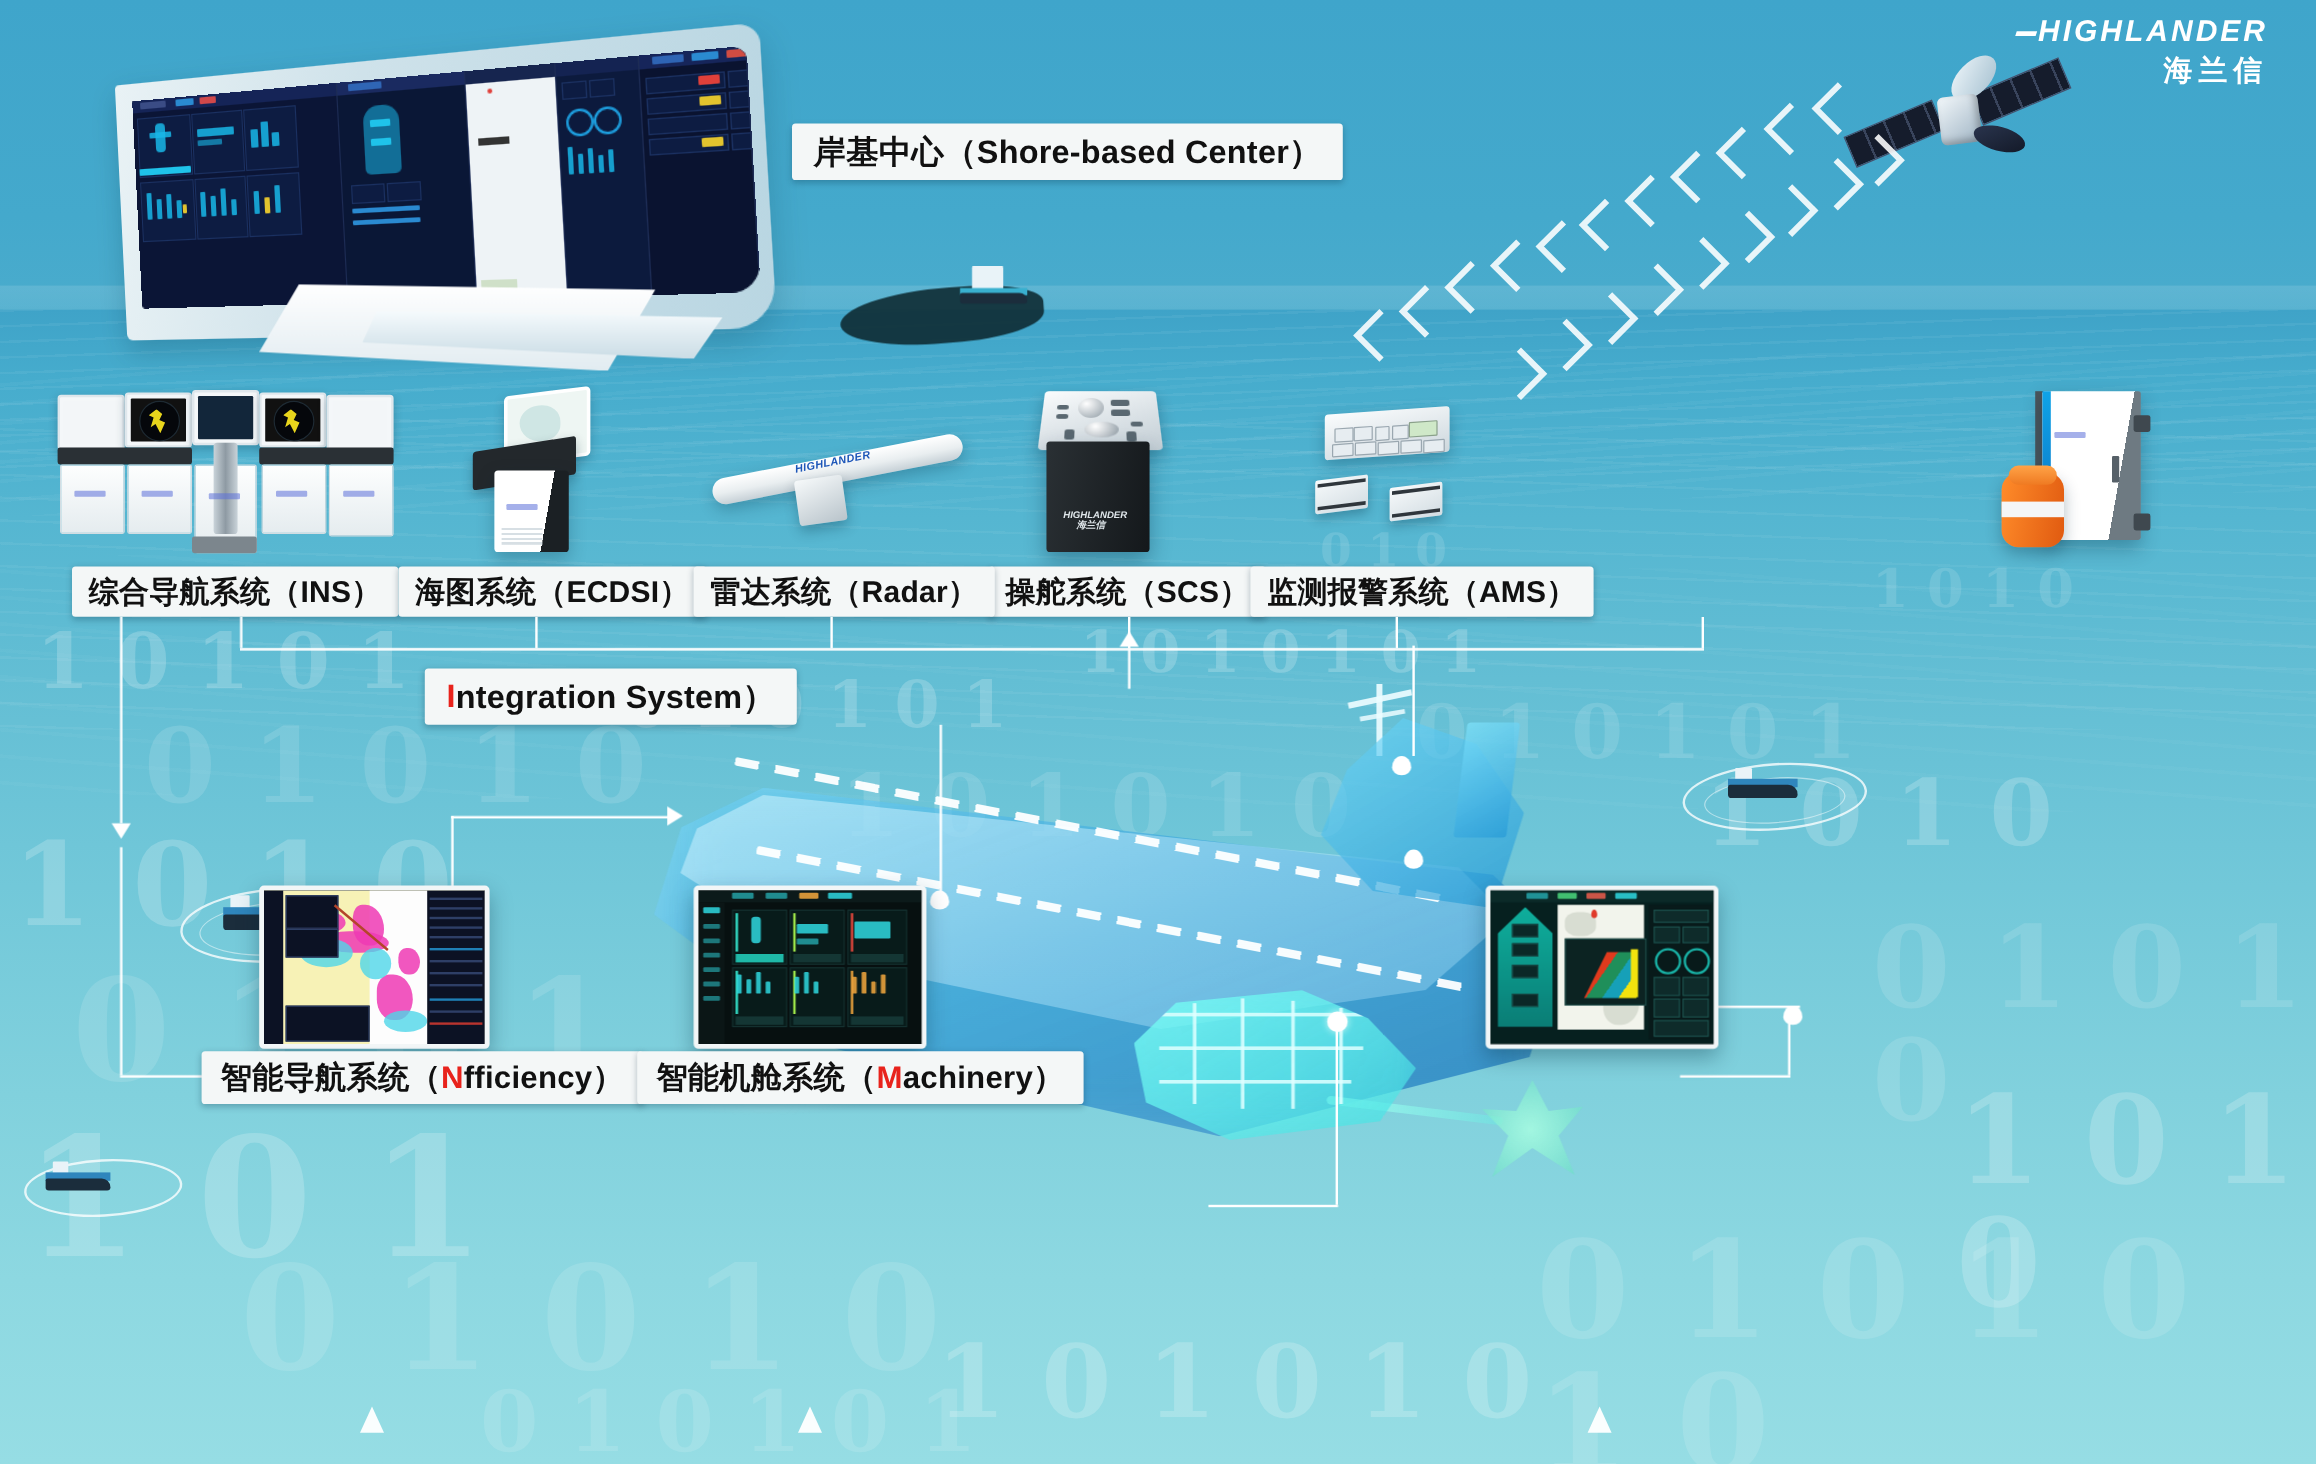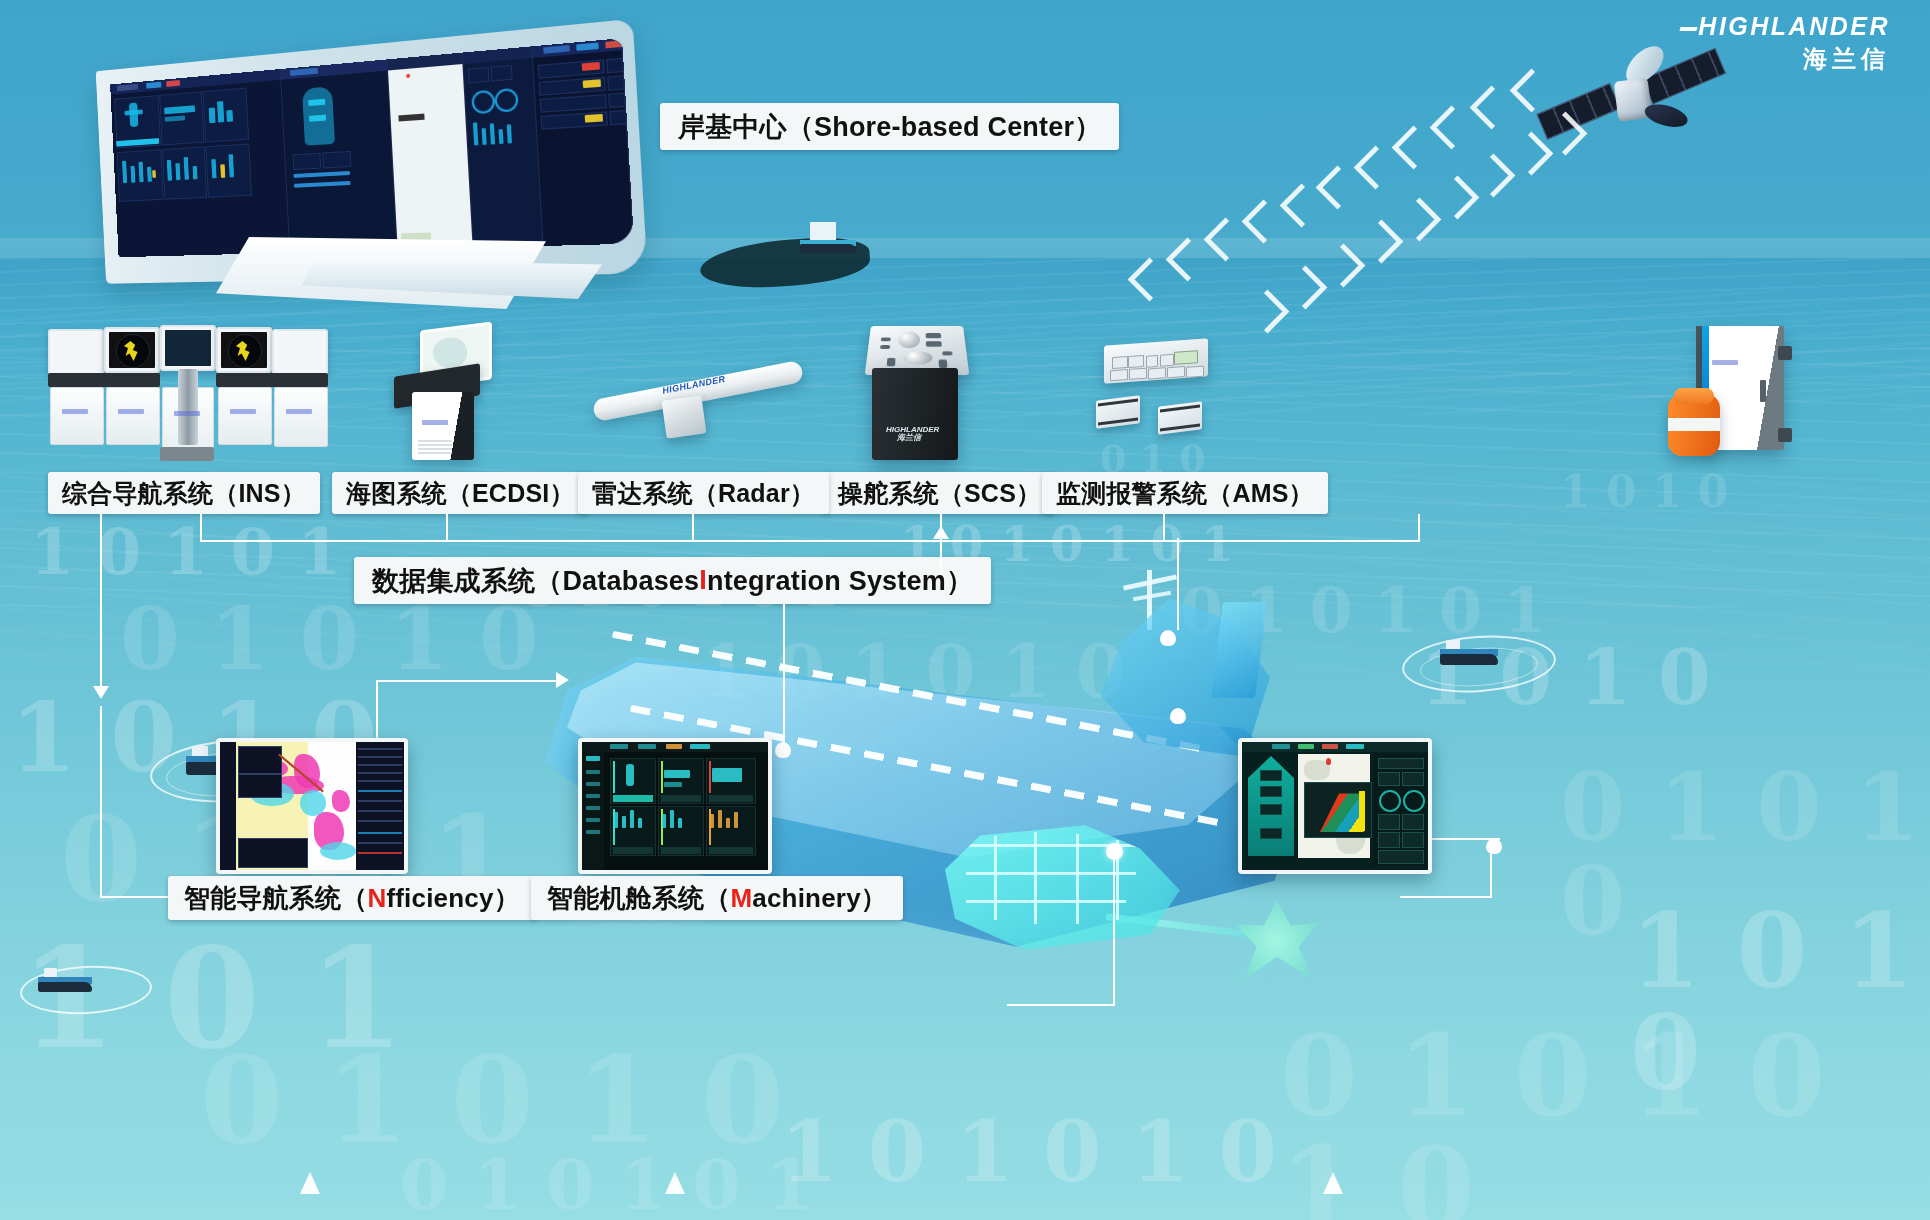--- a/index.html
+++ b/index.html
@@ -452,21 +452,20 @@
   <div class="island" style="left:700px;top:240px;width:170px;height:46px;transform:rotate(-4deg);"></div>
   <div class="boat" style="left:800px;top:222px;width:56px;height:32px;">
     <div class="cab" style="left:10px;top:0;width:26px;height:20px;"></div>
     <div class="deckb" style="left:0;top:18px;width:56px;height:6px;background:#39b0cf;"></div>
     <div class="hullb" style="left:0;top:22px;width:56px;height:9px;"></div>
   </div>
 
   <div class="label lbl-shore">岸基中心（Shore-based Center）</div>
 
   <div class="label lbl-dis">
-    <span>数据集成系统（Databases </span>
       <span class="red">I</span>
       <span>ntegration System）</span>
   </div>
 
   <div class="eq" style="left:40px;top:325px;width:290px;height:130px;">
     <div class="ins-mon" style="left:8px;top:4px;">
         <div class="ins-scr white"></div>
       </div>
     <div class="ins-mon" style="left:64px;top:2px;">
         <div class="ins-scr">
@@ -565,21 +564,21 @@
     <div class="vdr-stripe"></div>
     <div class="vdr-hdl"></div>
     <div class="vdr-hinge" style="left:128px;top:28px;"></div>
     <div class="vdr-hinge" style="left:128px;top:110px;"></div>
     <div class="ins-tag" style="left:62px;top:42px;"></div>
     <div class="vdr-buoy"></div>
     <div class="vdr-cap"></div>
     <div class="vdr-band"></div>
   </div>
 
-  <div class="label lbl-row" style="left:48px;">综合导航系统（INS）</div>
+  <div class="label lbl-row" style="left:60px;">综合导航系统（INS）</div>
   <div class="label lbl-row" style="left:332px;">海图系统（ECDSI）</div>
   <div class="label lbl-row" style="left:824px;">操舵系统（SCS）</div>
   <div class="label lbl-row" style="left:578px;">雷达系统（Radar）</div>
   <div class="label lbl-row" style="left:1042px;">监测报警系统（AMS）</div>
 
   <div>
 
     <div class="ln lnv" style="left:100px;top:514px;height:172px;"></div>
     <div class="arrow-d" style="left:93px;top:686px;"></div>
     <div class="ln lnv" style="left:100px;top:706px;height:190px;"></div>

